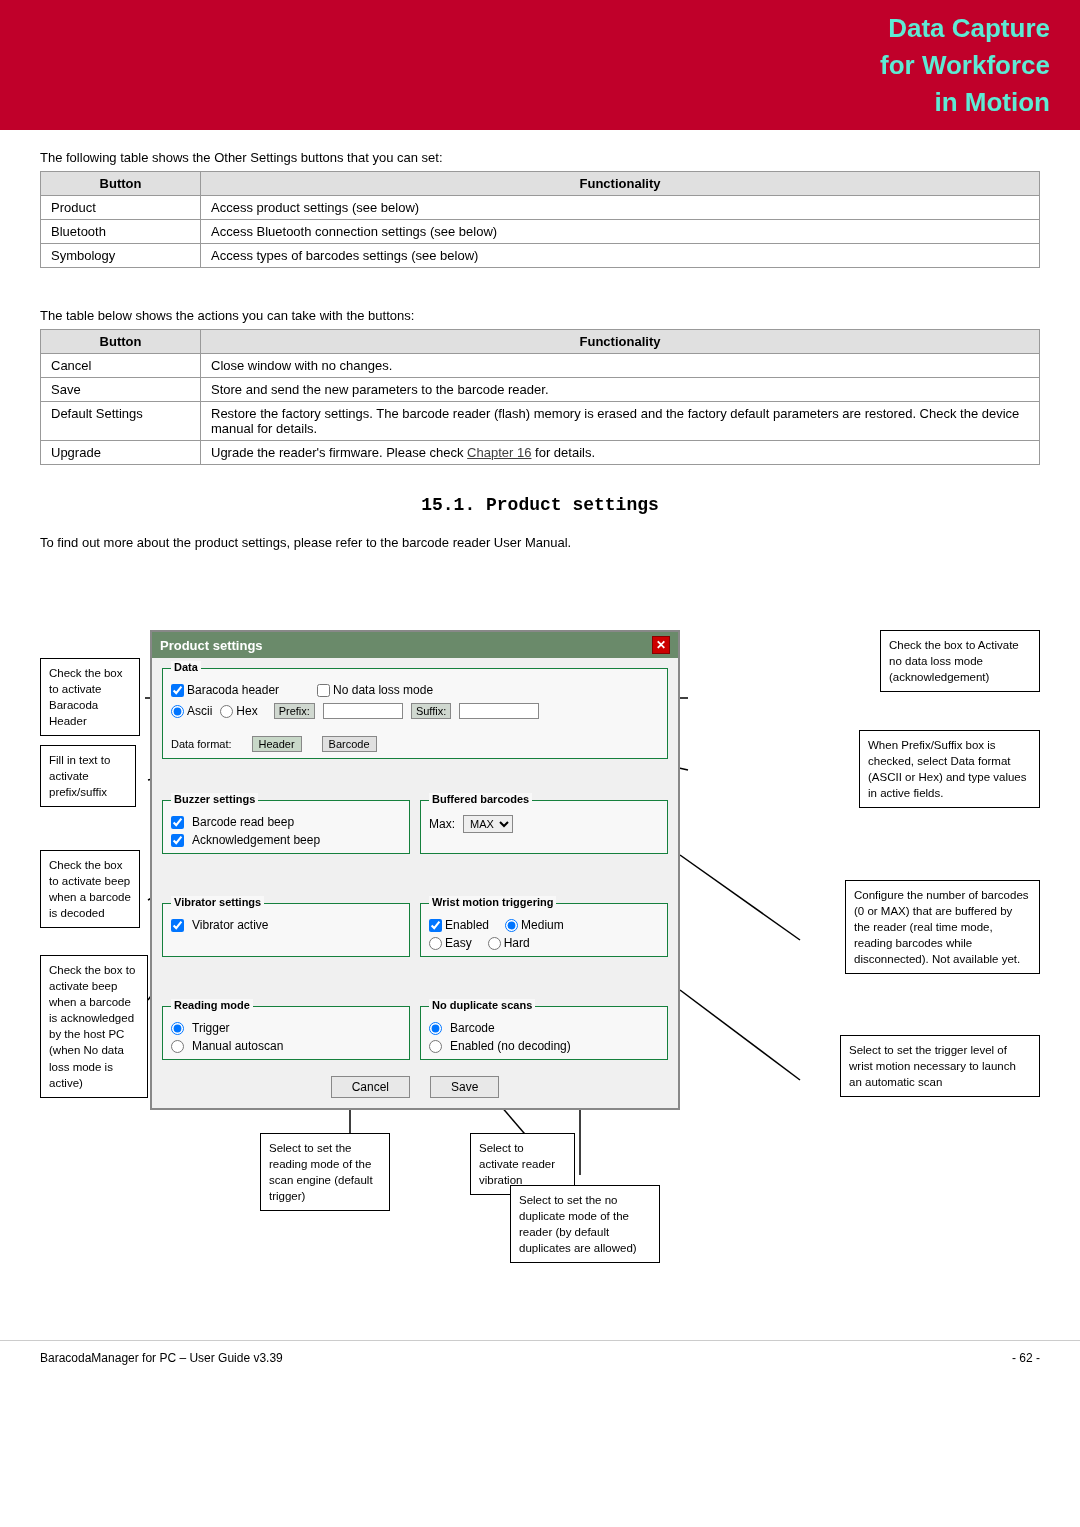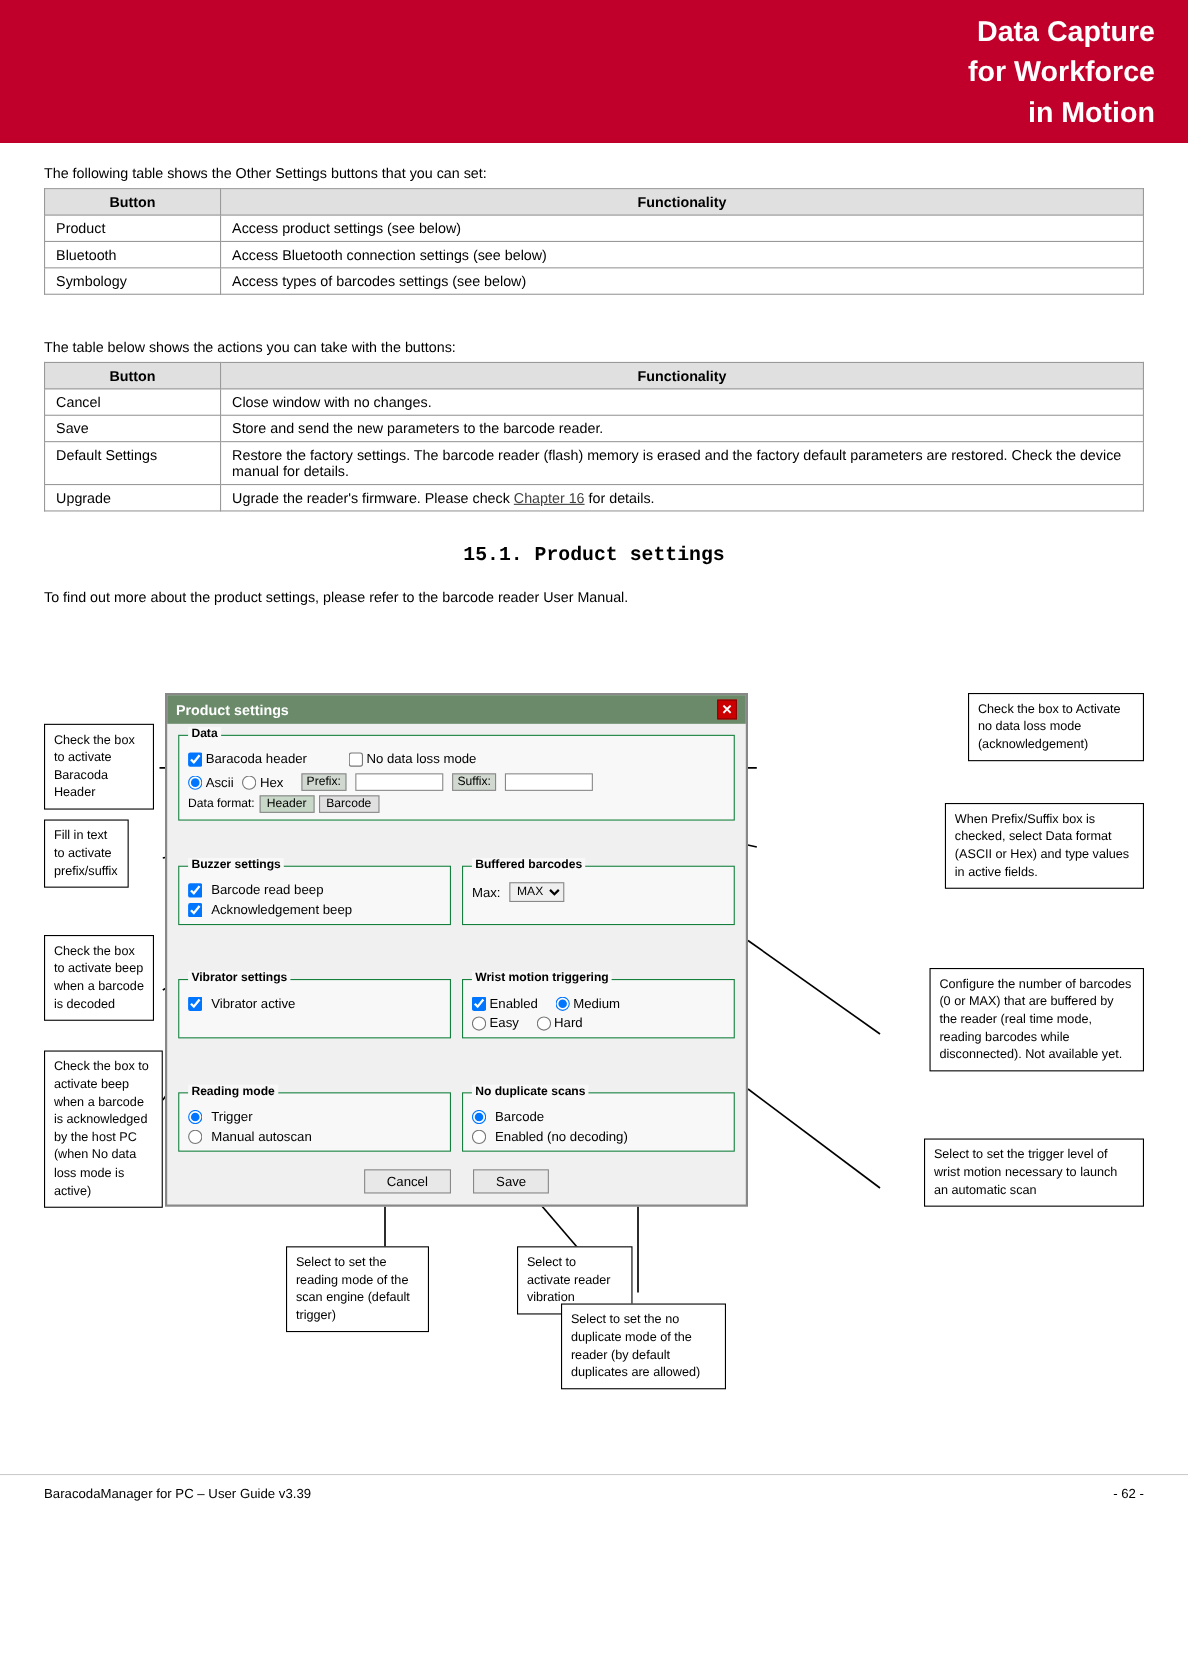--- a/index.html
+++ b/index.html
@@ -48,21 +48,21 @@
       flex: 1;
       background: #c0002a;
       display: flex;
       flex-direction: column;
       align-items: flex-end;
       justify-content: center;
       padding-right: 30px;
       gap: 6px;
     }
     .header-title span {
-      color: #ffffff;
+      color: #5eead4;
       font-size: 26px;
       font-weight: bold;
       display: block;
     }
 
     
     .content {
       padding: 20px 40px 40px 40px;
     }
 
@@ -200,22 +200,22 @@
     .dlg-row input[type=text] {
       border: 1px solid #888;
       padding: 1px 3px;
       font-size: 11px;
       width: 80px;
       background: #fff;
     }
     .dlg-format-row {
       display: flex;
       align-items: center;
-      gap: 4px;
-      margin-top: 4px;
+      gap: 20px;
+      margin-top: 17px;
     }
     .dlg-format-row span {
       font-size: 11px;
     }
     .format-btn {
       border: 1px solid #888;
       padding: 1px 6px;
       background: #e0e0e0;
       font-size: 11px;
       cursor: pointer;
@@ -390,21 +390,21 @@
     </div>
 
     <div class="callout" style="right:0;top:60px;width:160px;">
       <span>Check the box to Activate no data loss mode (acknowledgement)</span>
     </div>
 
     <div class="callout" style="right:0;top:160px;width:181px;">
       <span>When Prefix/Suffix box is checked, select Data format (ASCII or Hex) and type values in active fields.</span>
     </div>
 
-    <div class="callout" style="left:0;top:175px;width:77px;">
+    <div class="callout" style="left:0;top:175px;width:96px;">
       <span>Fill in text to activate prefix/suffix</span>
     </div>
 
     <div class="callout" style="left:0;top:280px;width:100px;">
       <span>Check the box to activate beep when a barcode is decoded</span>
     </div>
 
     <div class="callout" style="left:0;top:385px;width:108px;">
       <span>Check the box to activate beep when a barcode is acknowledged by the host PC (when No data loss mode is active)</span>
     </div>

